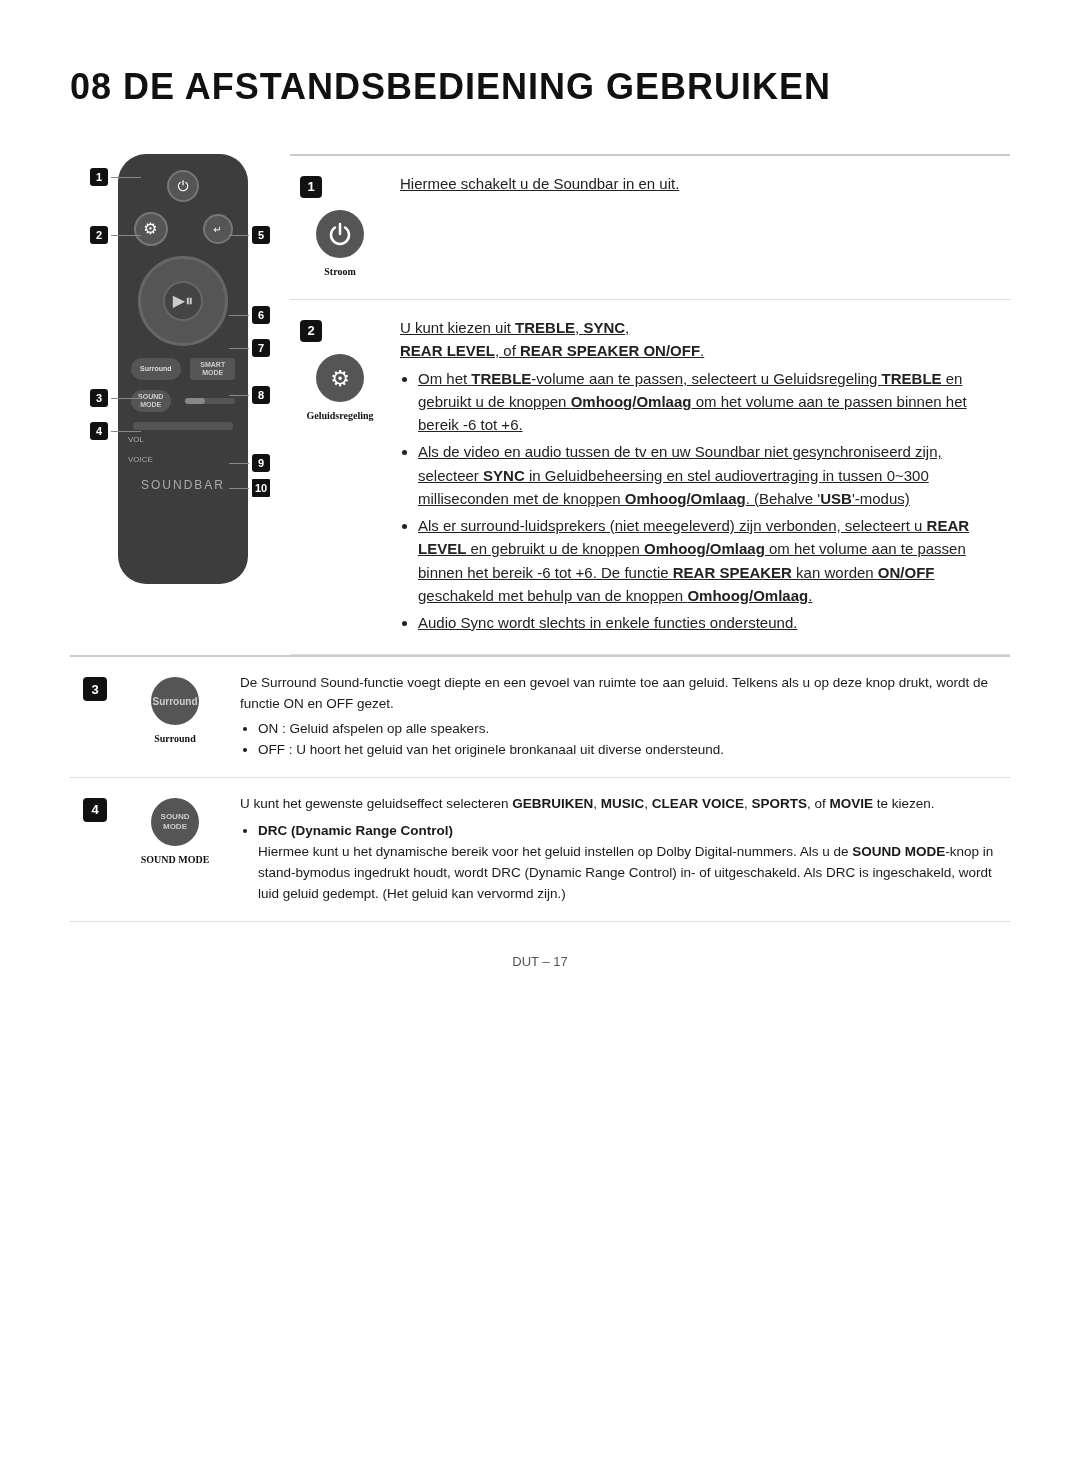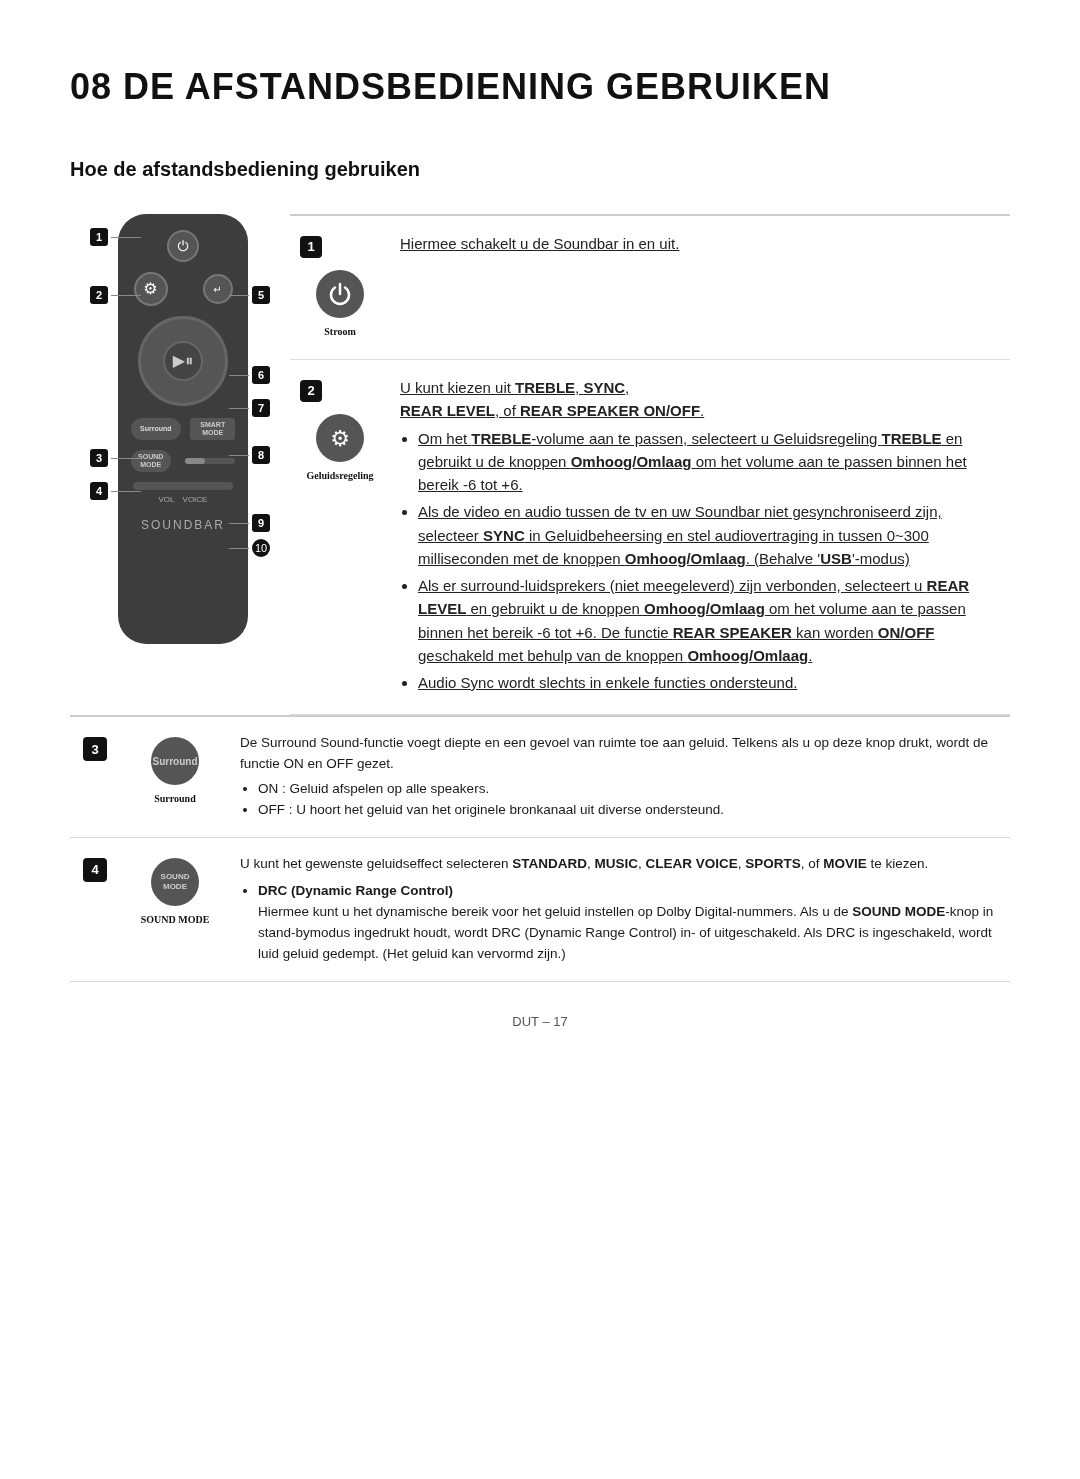--- a/index.html
+++ b/index.html
@@ -142,20 +142,21 @@
       text-align: center;
       line-height: 1.1;
     }
     .vol-bass-row {
       display: flex;
       gap: 8px;
       font-size: 8px;
       color: #aaa;
       width: 100%;
       justify-content: center;
+      flex-direction: column;
     }
     .soundbar-label {
       font-size: 12px;
       color: #aaa;
       letter-spacing: 2px;
       font-weight: 400;
     }
     
     .table-area {
       flex: 1;
@@ -267,21 +268,20 @@
       margin: 0 auto;
     }
   </style>
 </head>
 <body>
 
 <div class="page">
 
   <h1 class="chapter-title">08  DE AFSTANDSBEDIENING GEBRUIKEN</h1>
 
-  <h2 class="section-title">Hoe de afstandsbediening gebruiken</h2>
 
   <div class="main-layout">
 
     <div class="remote-area">
       <div class="remote-container">
 
         <div style="position:relative; width:180px; margin:0 auto;">
 
           <div style="position:absolute; left:28px; top:0; width:130px; min-height:430px; background:#3d3d3d; border-radius:28px; padding:16px 10px 20px; display:flex; flex-direction:column; align-items:center; gap:10px;">
 
@@ -361,21 +361,21 @@
             <div style="background:#111; color:#fff; width:18px; height:18px; border-radius:3px; display:flex; align-items:center; justify-content:center; font-size:11px; font-weight:700;">8</div>
             <div style="width:20px; height:1px; background:#888;"></div>
           </div>
 
           <div style="position:absolute; top:300px; right:0px; display:flex; align-items:center; gap:3px; flex-direction:row-reverse;">
             <div style="background:#111; color:#fff; width:18px; height:18px; border-radius:3px; display:flex; align-items:center; justify-content:center; font-size:11px; font-weight:700;">9</div>
             <div style="width:20px; height:1px; background:#888;"></div>
           </div>
 
           <div style="position:absolute; top:325px; right:0px; display:flex; align-items:center; gap:3px; flex-direction:row-reverse;">
-            <div style="background:#111; color:#fff; width:18px; height:18px; border-radius:9px; display:flex; align-items:center; justify-content:center; font-size:11px; font-weight:400;">10</div>
+            <div style="background:#111; color:#fff; width:18px; height:18px; border-radius:1px; display:flex; align-items:center; justify-content:center; font-size:11px; font-weight:700;">10</div>
             <div style="width:20px; height:1px; background:#888;"></div>
           </div>
 
         </div>
       </div>
     </div>
 
     <div class="table-area">
 
       <div class="table-row-item">
@@ -435,21 +435,21 @@
 
     <div class="section-row">
       <div class="section-num-col">
         <div class="section-badge">4</div>
       </div>
       <div class="section-icon-col">
         <div class="icon-circle" style="font-size:8px; font-weight:700; color:#ccc; text-align:center; line-height:1.2;">SOUND<br>MODE</div>
         <span class="icon-label">SOUND MODE</span>
       </div>
       <div class="section-text-col">
-        <p>U kunt het gewenste geluidseffect selecteren <strong>STANDARD</strong>, <strong>MUSIC</strong>, <strong>CLEAR VOICE</strong>, <strong>SPORTS</strong>, of <strong>MOVIE</strong> te kiezen.</p>
+        <p>U kunt het gewenste geluidseffect selecteren <strong>GEBRUIKEN</strong>, <strong>MUSIC</strong>, <strong>CLEAR VOICE</strong>, <strong>SPORTS</strong>, of <strong>MOVIE</strong> te kiezen.</p>
         <ul style="list-style:disc; margin-left:18px; margin-top:6px;">
           <li>
             <strong>DRC (Dynamic Range Control)</strong><br>
             Hiermee kunt u het dynamische bereik voor het geluid instellen op Dolby Digital-nummers. Als u de <strong>SOUND MODE</strong>-knop in stand-bymodus ingedrukt houdt, wordt DRC (Dynamic Range Control) in- of uitgeschakeld. Als DRC is ingeschakeld, wordt luid geluid gedempt. (Het geluid kan vervormd zijn.)
           </li>
         </ul>
       </div>
     </div>
 
   </div>

